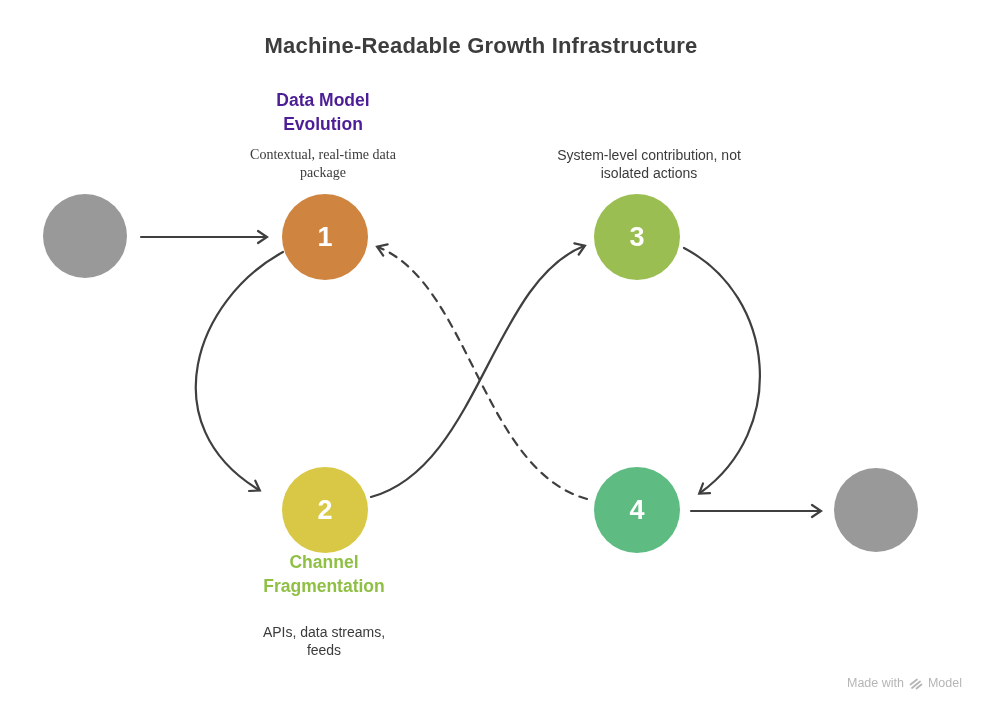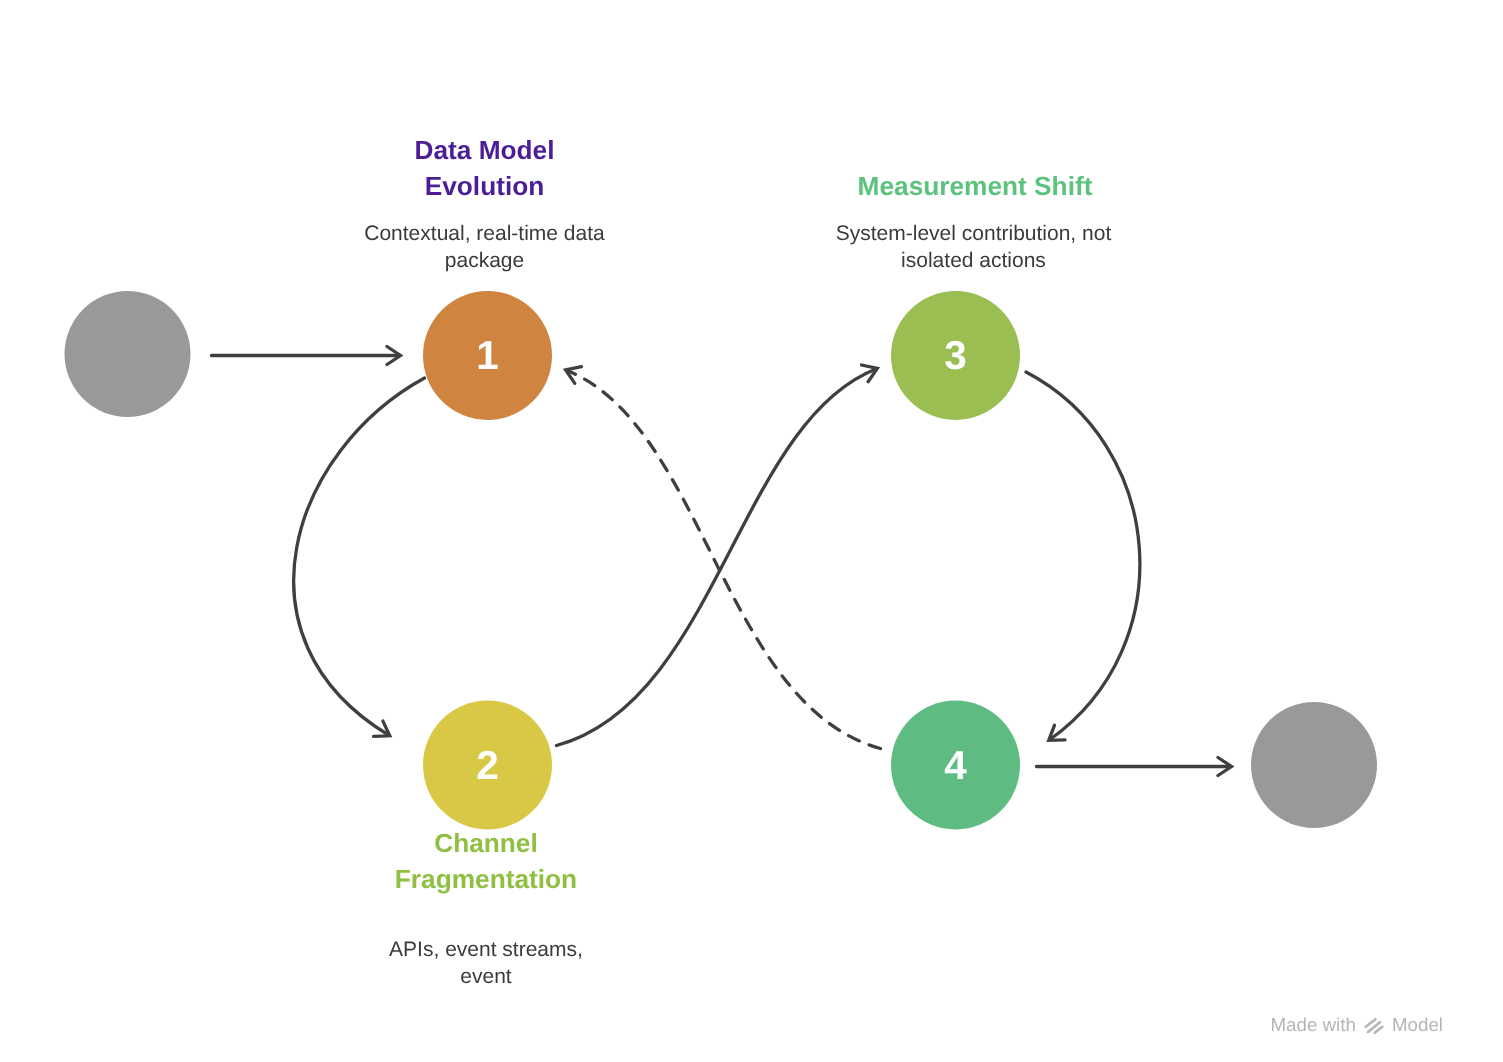--- a/index.html
+++ b/index.html
@@ -17,21 +17,21 @@
   }
   .node-heading{
     position:absolute;transform:translateX(-50%);
     font-size:17.5px;font-weight:bold;line-height:24px;text-align:center;
   }
   .node-sub{
     position:absolute;transform:translateX(-50%);
     font-size:14px;color:#3b3b3b;line-height:18px;text-align:center;
   }
   .heading-1{left:323px;top:88px;width:140px;}
-  .sub-1{left:323px;top:146px;width:195px;}
+  .sub-1{left:323px;top:146px;width:195px;font-family:Liberation Serif, serif;}
   .heading-3{left:650px;top:112px;width:280px;}
   .sub-3{left:649px;top:146px;width:210px;}
   .heading-2{left:324px;top:550px;width:160px;}
   .sub-2{left:324px;top:623px;width:160px;}
   .circle{
     position:absolute;width:86px;height:86px;border-radius:50%;
     display:flex;align-items:center;justify-content:center;
   }
   .circle .num{
     color:#ffffff;font-size:27px;font-weight:bold;
@@ -56,20 +56,21 @@
     display:flex;align-items:flex-start;gap:5px;
     font-size:12.5px;color:#b6b6b6;
   }
   .napkin-logo{display:inline-block;line-height:0;}
 </style>
 </head>
 <body>
 
 <div class="canvas">
 
+  <div class="title" style="color: rgb(61, 61, 61);">Machine-Readable Growth Infrastructure</div>
 
   <svg class="arrows" viewBox="0 0 1002 708" aria-hidden="true" style="color: rgb(63, 63, 63);">
     <defs>
       <marker id="ah" viewBox="-11 -8 13 16" markerWidth="13" markerHeight="16" refX="-1" refY="0" orient="auto" markerUnits="userSpaceOnUse">
         <path d="M-9,-6 L0,0 L-9,6"></path>
       </marker>
     </defs>
     <path d="M141,237 L266,237" marker-end="url(#ah)"></path>
     <path d="M283,252 C195,300 152,425 259,490" marker-end="url(#ah)"></path>
     <path d="M371,497 C478,468 492,282 584,246" marker-end="url(#ah)"></path>
@@ -90,25 +91,24 @@
   <div class="circle c3" style="background: rgb(154, 190, 82);">
     <span class="num">3</span>
   </div>
   <div class="circle c4" style="background: rgb(94, 188, 131);">
     <span class="num">4</span>
   </div>
 
   <div class="node-heading heading-1" style="color: #4c1d95;">Data Model Evolution</div>
   <div class="node-sub sub-1">Contextual, real-time data package</div>
 
-  <div class="node-heading heading-3" style="color: rgb(92, 194, 126);">Measurement Shift</div>
   <div class="node-sub sub-3">System-level contribution, not isolated actions</div>
 
   <div class="node-heading heading-2" style="color: rgb(143, 192, 68);">Channel Fragmentation</div>
-  <div class="node-sub sub-2">APIs, event streams, event</div>
+  <div class="node-sub sub-2">APIs, data streams, feeds</div>
 
   <div class="watermark">
     <span>Made with</span>
     <span class="napkin-logo">
       <svg width="14" height="14" viewBox="0 0 14 14">
         <g fill="none" stroke="#b6b6b6" stroke-width="1.8" stroke-linecap="round">
           <path d="M1.5,8.5 L8,3.5"></path>
           <path d="M3,12 L11,5.5"></path>
           <path d="M7.5,12.5 L12.5,8.5"></path>
         </g>

